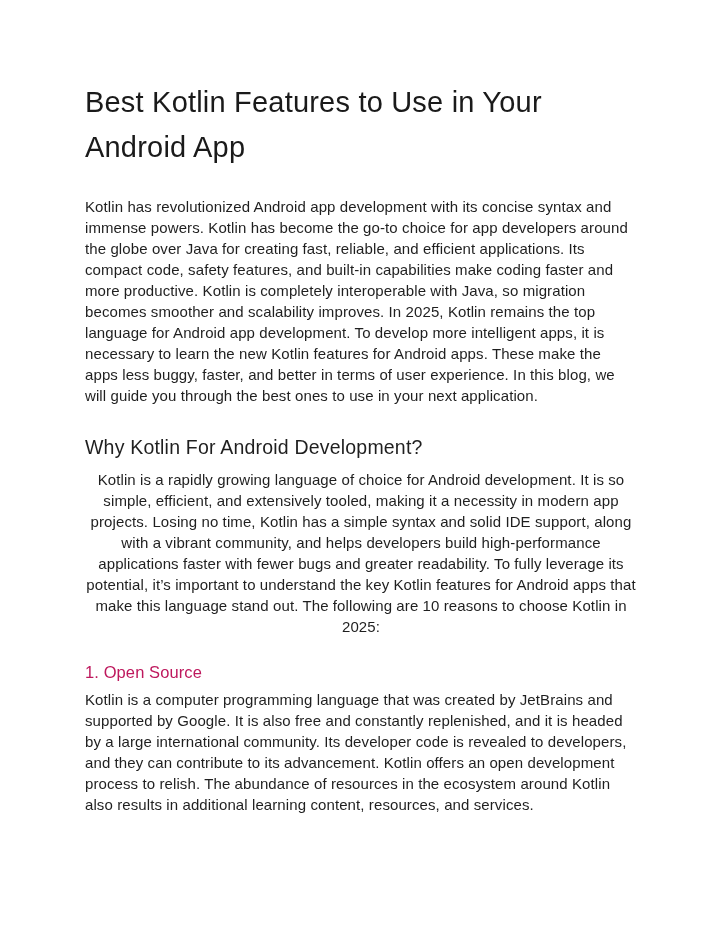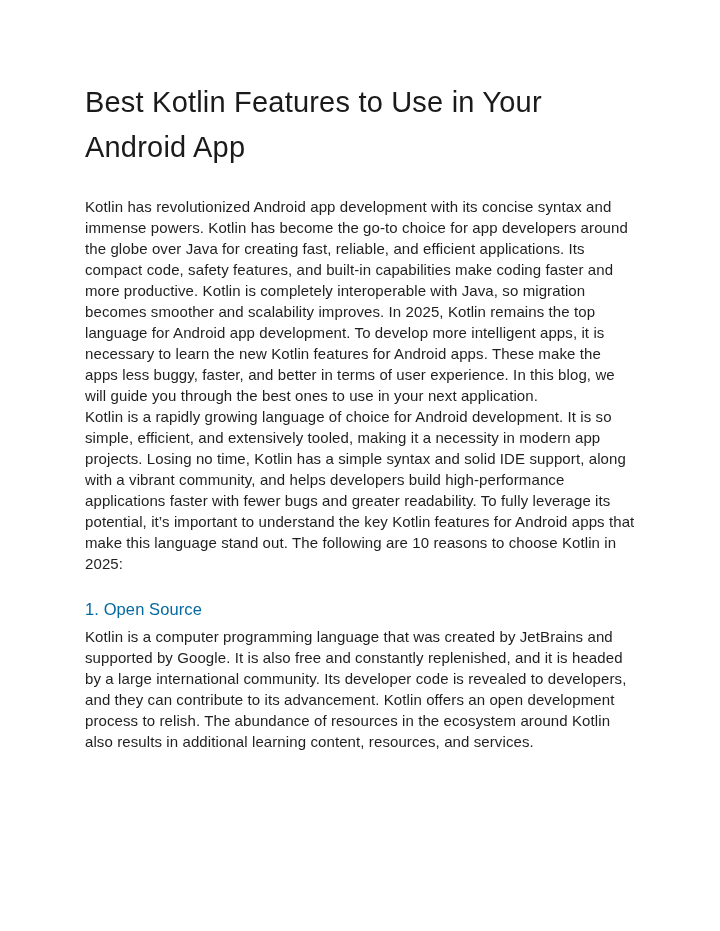--- a/index.html
+++ b/index.html
@@ -41,38 +41,39 @@
     margin-top: 28px;
   }
   .section-heading + .body-text {
     margin-top: 9px;
     text-align: center;
   }
   .sub-heading {
     font-size: 16.5px;
     line-height: 22px;
     font-weight: 400;
-    color: #0369a1;
+    color: #be185d;
     letter-spacing: 0.1px;
     margin-top: 24px;
   }
   .sub-heading + .body-text {
     margin-top: 6px;
   }
 </style>
 </head>
 <body>
 
 <div class="page">
   <article class="content">
 
     <h1 class="doc-title">Best Kotlin Features to Use in Your Android App</h1>
 
     <p class="body-text">Kotlin has revolutionized Android app development with its concise syntax and immense powers. Kotlin has become the go-to choice for app developers around the globe over Java for creating fast, reliable, and efficient applications. Its compact code, safety features, and built-in capabilities make coding faster and more productive. Kotlin is completely interoperable with Java, so migration becomes smoother and scalability improves. In 2025, Kotlin remains the top language for Android app development. To develop more intelligent apps, it is necessary to learn the new Kotlin features for Android apps. These make the apps less buggy, faster, and better in terms of user experience. In this blog, we will guide you through the best ones to use in your next application.</p>
 
+    <h2 class="section-heading">Why Kotlin For Android Development?</h2>
 
     <p class="body-text">Kotlin is a rapidly growing language of choice for Android development. It is so simple, efficient, and extensively tooled, making it a necessity in modern app projects. Losing no time, Kotlin has a simple syntax and solid IDE support, along with a vibrant community, and helps developers build high-performance applications faster with fewer bugs and greater readability. To fully leverage its potential, it’s important to understand the key Kotlin features for Android apps that make this language stand out. The following are 10 reasons to choose Kotlin in 2025:</p>
 
     <h3 class="sub-heading">1. Open Source</h3>
 
     <p class="body-text">Kotlin is a computer programming language that was created by JetBrains and supported by Google. It is also free and constantly replenished, and it is headed by a large international community. Its developer code is revealed to developers, and they can contribute to its advancement. Kotlin offers an open development process to relish. The abundance of resources in the ecosystem around Kotlin also results in additional learning content, resources, and services.</p>
 
   </article>
 </div>
 

